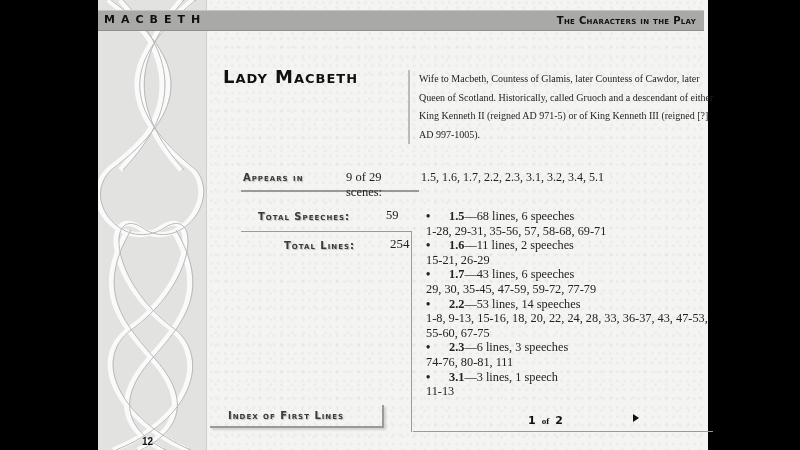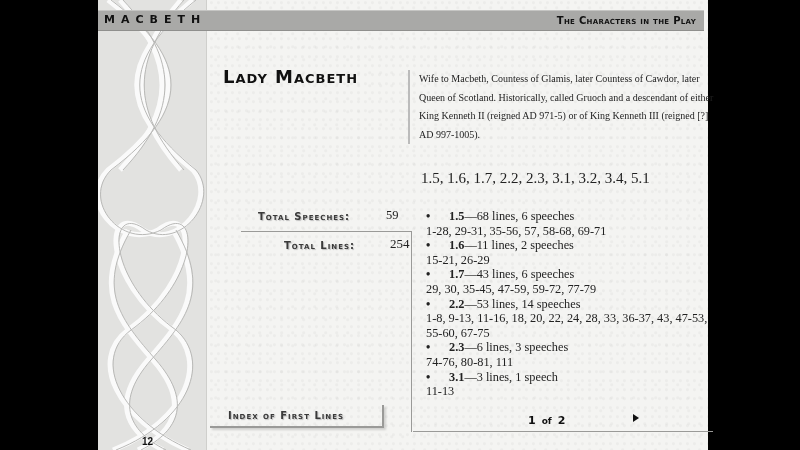--- a/index.html
+++ b/index.html
@@ -50,21 +50,21 @@
       position:absolute; left:143px; top:170px; width:178px; height:20px;
       border-bottom:2px solid #9a9a98;
     }
     .smallcaps-label {
       font-family:"DejaVu Sans", sans-serif; font-weight:bold; font-size:10px;
       font-variant:small-caps; letter-spacing:1px; color:#3a3a3a;
       text-shadow:1px 1px 1px #bbb;
     }
     .appears-label { position:absolute; left:2px; top:2px; }
     .appears-count { position:absolute; left:105px; top:0px; font-size:12.5px; }
-    .appears-list { position:absolute; left:323px; top:170px; font-size:15px; }
+    .appears-list { position:absolute; left:323px; top:170px; font-size:12px; }
     .speeches-label { position:absolute; left:160px; top:211px; }
     .speeches-val { position:absolute; left:288px; top:208px; font-size:12.5px; }
     .lines-box {
       position:absolute; left:143px; top:231px; width:170px; height:200px;
       border-top:1px solid #9a9a98; border-right:1px solid #9a9a98;
     }
     .lines-label { position:absolute; left:186px; top:240px; }
     .lines-val { position:absolute; left:292px; top:236px; font-size:13px; }
     .right-box {
       position:absolute; left:315px; top:431px; width:300px; height:0;
@@ -79,21 +79,21 @@
       position:absolute; left:112px; top:405px; width:172px; height:21px;
       border-right:2px solid #9a9a98; border-bottom:2px solid #9a9a98;
       box-shadow:2px 2px 2px rgba(0,0,0,0.15);
       cursor:pointer;
     }
     .index-btn span { position:absolute; left:18px; top:5px; }
     .pager {
       position:absolute; left:430px; top:414px;
       font-family:"DejaVu Sans", sans-serif; font-weight:bold; font-size:11px; color:#111;
     }
-    .pager-of { font-size:9px; margin:0 6px; }
+    .pager-of { font-size:9px; margin:0 6px;font-family:Liberation Serif, serif; }
     .next-arrow {
       position:absolute; left:535px; top:414px; width:0; height:0;
       border-top:4px solid transparent; border-bottom:4px solid transparent;
       border-left:6px solid #111; cursor:pointer;
     }
     .page-num {
       position:absolute; left:44px; top:436px;
       font-family:Liberation Sans, sans-serif; font-weight:bold; font-size:10px; color:#111;
     }
   </style>
@@ -124,20 +124,24 @@
   </div>
 
   <div class="header-bar">
     <span class="header-left">MACBETH</span>
     <span class="header-right">The Characters in the Play</span>
   </div>
 
   <div class="char-name">Lady Macbeth</div>
   <div class="desc">Wife to Macbeth, Countess of Glamis, later Countess of Cawdor, later Queen of Scotland. Historically, called Gruoch and a descendant of either King Kenneth II (reigned AD 971-5) or of King Kenneth III (reigned [?] AD 997-1005).</div>
 
+  <div class="appears-row">
+    <span class="appears-label smallcaps-label">Appears in</span>
+    <span class="appears-count">9 of 29 scenes:</span>
+  </div>
   <div class="appears-list">1.5, 1.6, 1.7, 2.2, 2.3, 3.1, 3.2, 3.4, 5.1</div>
 
   <span class="speeches-label smallcaps-label">Total Speeches:</span>
   <span class="speeches-val">59</span>
 
   <div class="lines-box"></div>
   <span class="lines-label smallcaps-label">Total Lines:</span>
   <span class="lines-val">254</span>
 
   <div class="right-box"></div>
@@ -166,21 +170,21 @@
           <span>—43 lines, 6 speeches</span>
         </div>
       <div class="scene-ranges">29, 30, 35-45, 47-59, 59-72, 77-79</div>
     </div>
     <div>
       <div class="scene-head">
           <span class="bullet">•</span>
           <span class="scene-id">2.2</span>
           <span>—53 lines, 14 speeches</span>
         </div>
-      <div class="scene-ranges">1-8, 9-13, 11-16, 18, 20, 22, 24, 28, 33, 36-37, 43, 47-53, 55-60, 67-75</div>
+      <div class="scene-ranges">1-8, 9-13, 15-16, 18, 20, 22, 24, 28, 33, 36-37, 43, 47-53, 55-60, 67-75</div>
     </div>
     <div>
       <div class="scene-head">
           <span class="bullet">•</span>
           <span class="scene-id">2.3</span>
           <span>—6 lines, 3 speeches</span>
         </div>
       <div class="scene-ranges">74-76, 80-81, 111</div>
     </div>
     <div>

